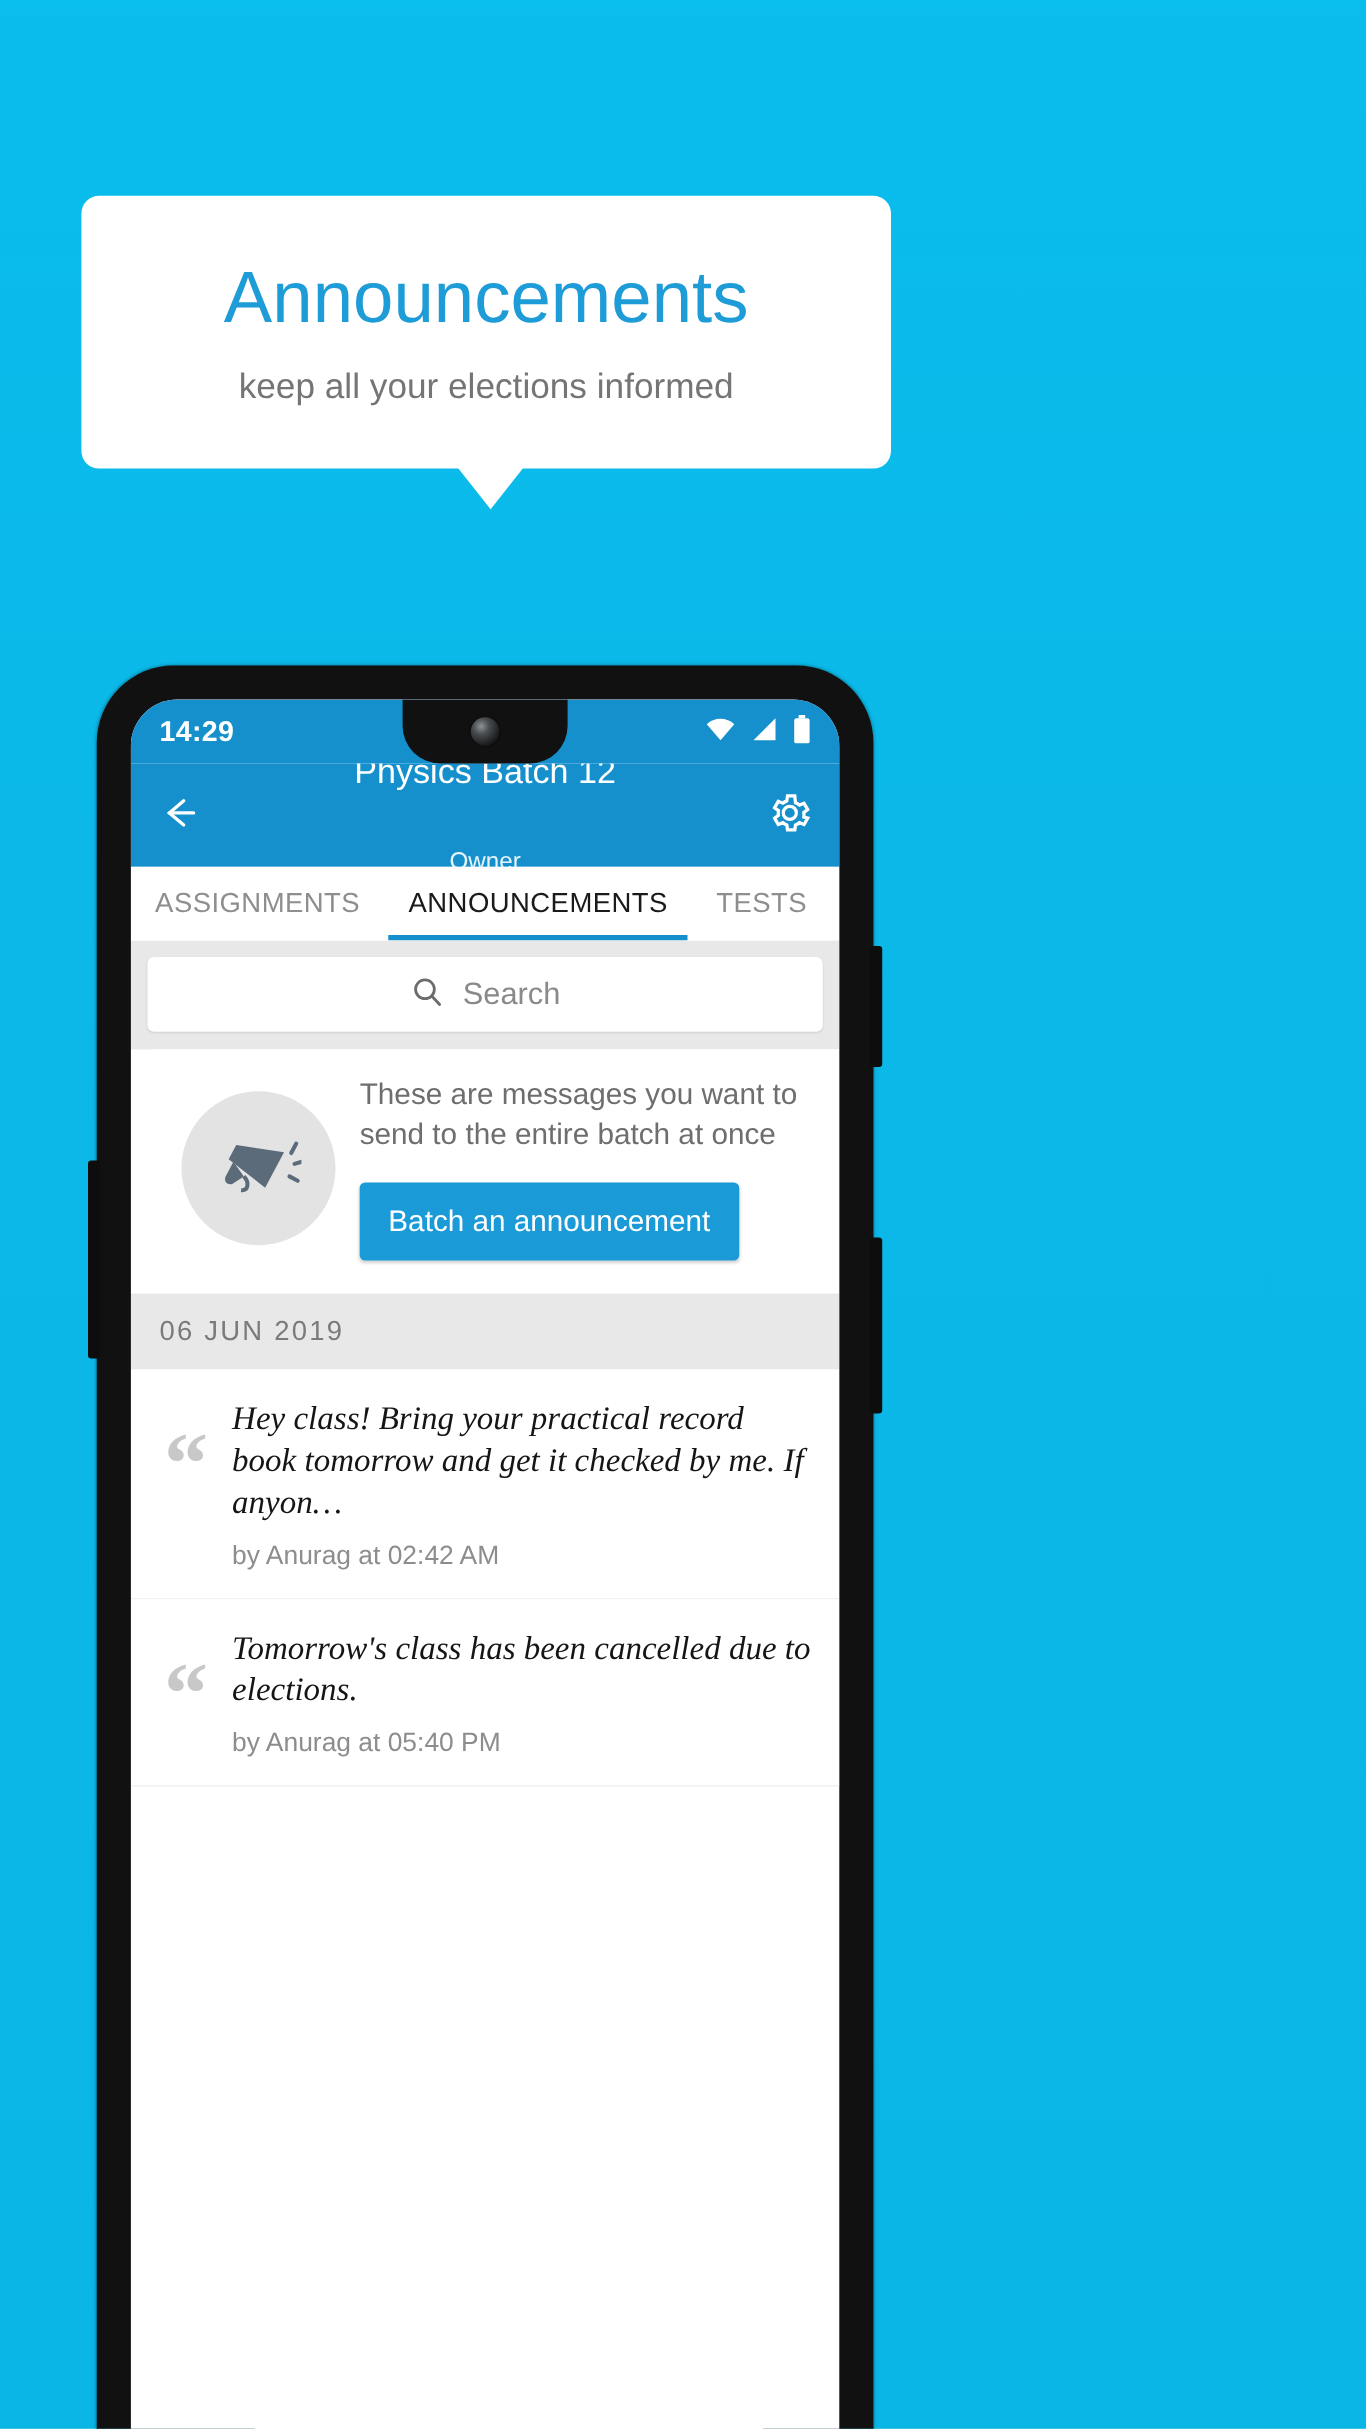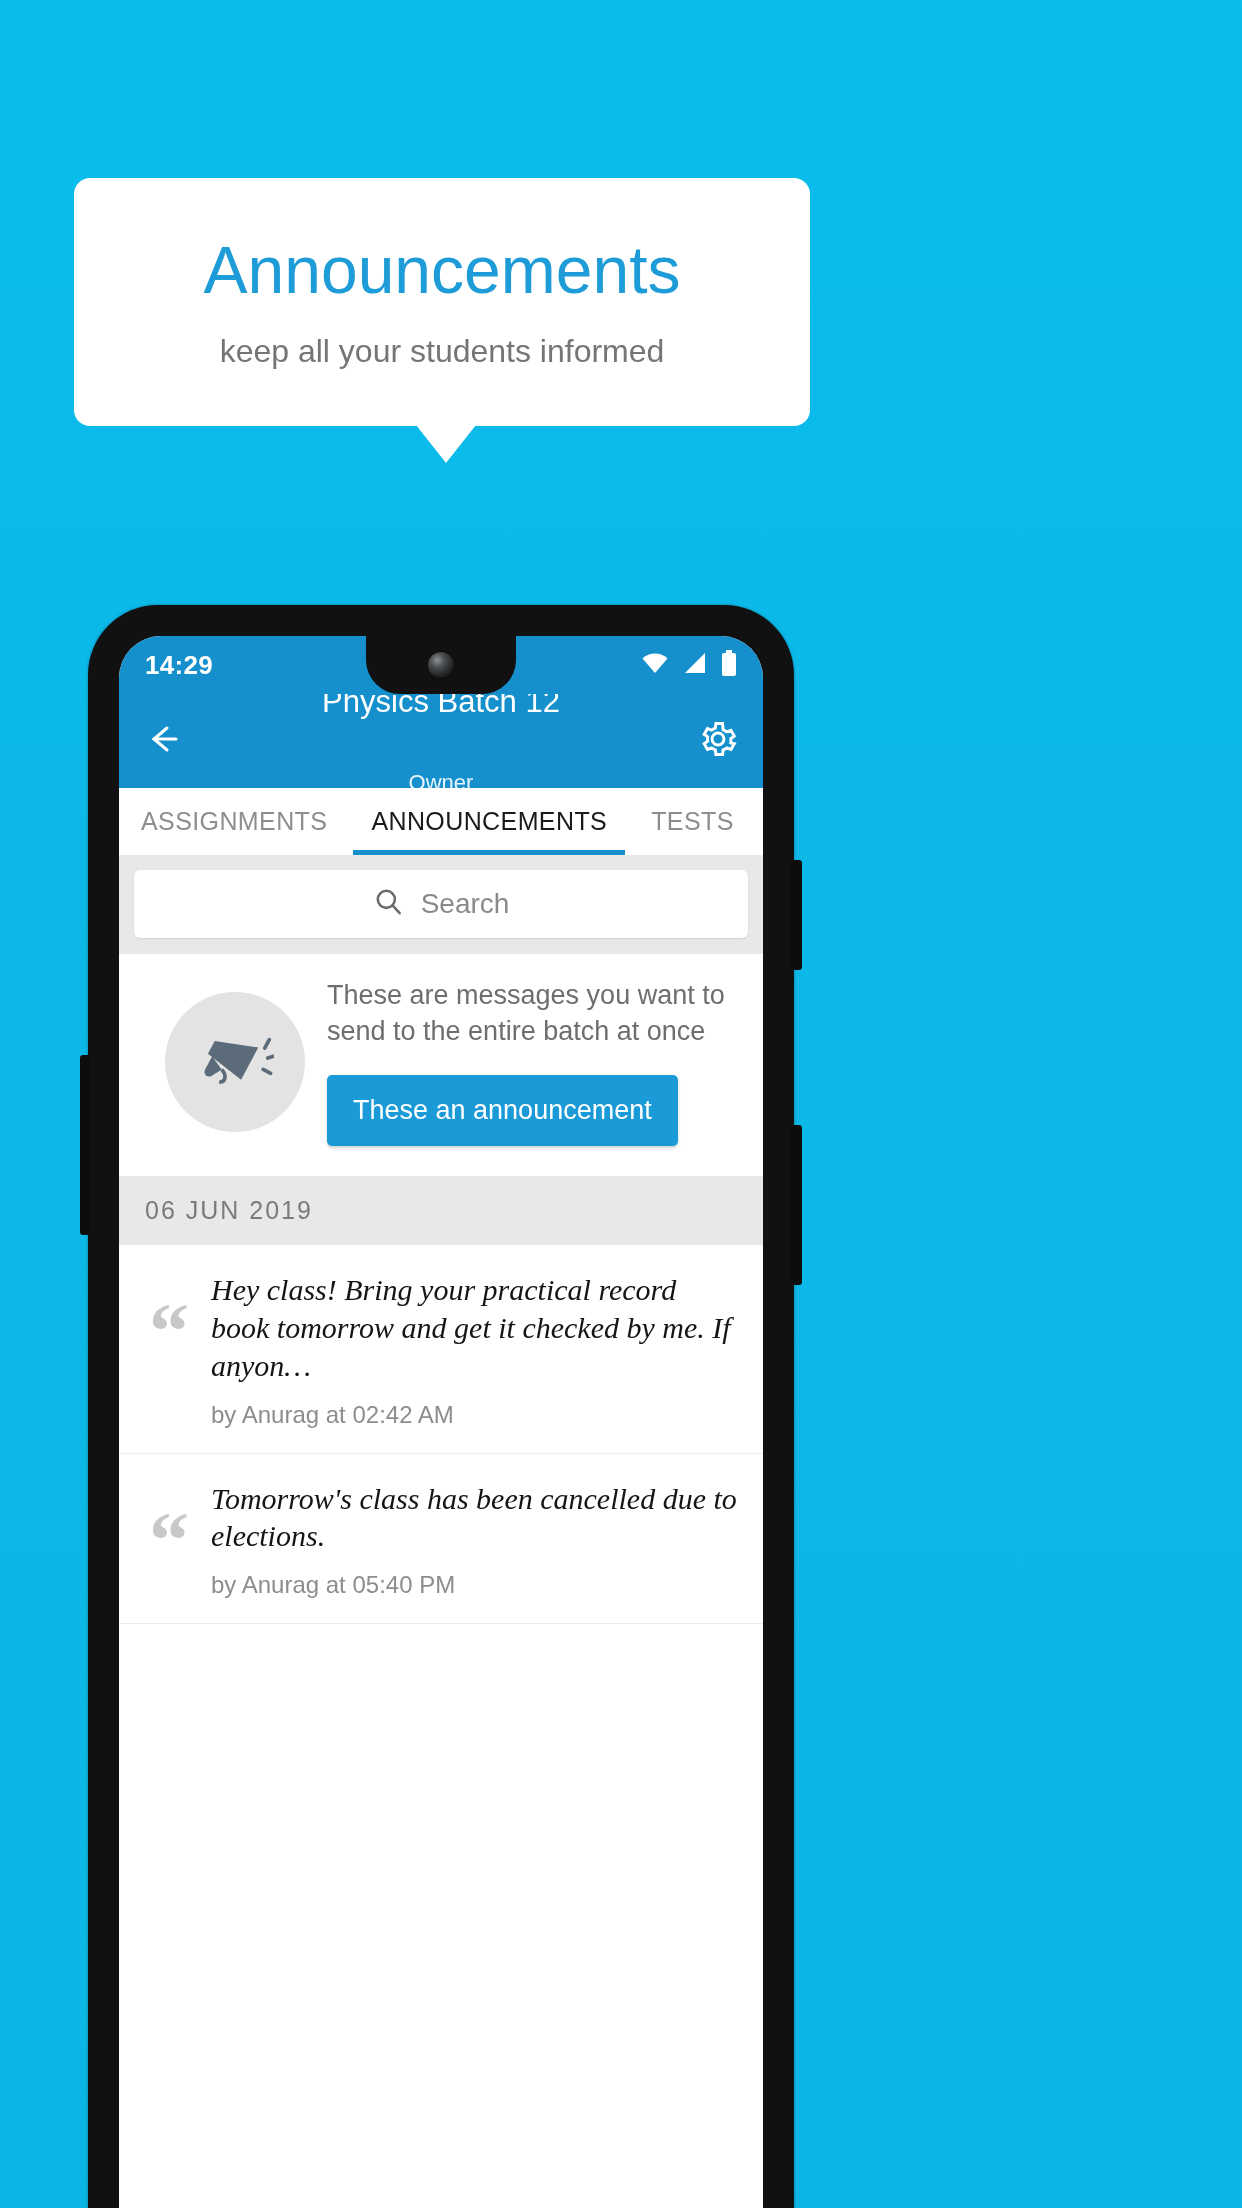--- a/index.html
+++ b/index.html
@@ -236,21 +236,21 @@
     margin-top:16px;
     font-size:24px;
     color:#8d8d8d;
   }
 </style>
 </head>
 <body>
 
 <div id="promo-card">
   <div id="promo-title">Announcements</div>
-  <div id="promo-sub">keep all your students informed</div>
+  <div id="promo-sub">keep all your elections informed</div>
 </div>
 <div id="promo-tail"></div>
 
 <div id="phone-device">
   <div class="side-btn" id="side-btn-right-1"></div>
   <div class="side-btn" id="side-btn-right-2"></div>
   <div class="side-btn" id="side-btn-left-1"></div>
 
   <div id="phone-screen">
 
@@ -327,21 +327,21 @@
               <path d="M26 44 C32 46 34 52 29 54" fill="none" stroke="#5b6b7a" stroke-width="3"></path>
               <path d="M49 12 L49 4" stroke="#5b6b7a" stroke-width="3" stroke-linecap="round"></path>
               <path d="M55 18 L61 12" stroke="#5b6b7a" stroke-width="3" stroke-linecap="round"></path>
               <path d="M56 28 L63 28" stroke="#5b6b7a" stroke-width="3" stroke-linecap="round"></path>
             </g>
           </svg>
         </span>
       </div>
       <div id="empty-right">
         <div id="empty-text">These are messages you want to send to the entire batch at once</div>
-        <button id="make-announcement-button">These an announcement</button>
+        <button id="make-announcement-button">Batch an announcement</button>
       </div>
     </div>
 
     <div class="date-header">06  JUN  2019</div>
     <div class="announcement-row">
       <div class="quote-mark">“</div>
       <div class="announcement-body">
         <div class="announcement-text">Hey class! Bring your practical record book tomorrow and get it checked by me. If anyon…</div>
         <div class="announcement-meta">by Anurag at 02:42 AM</div>
       </div>

